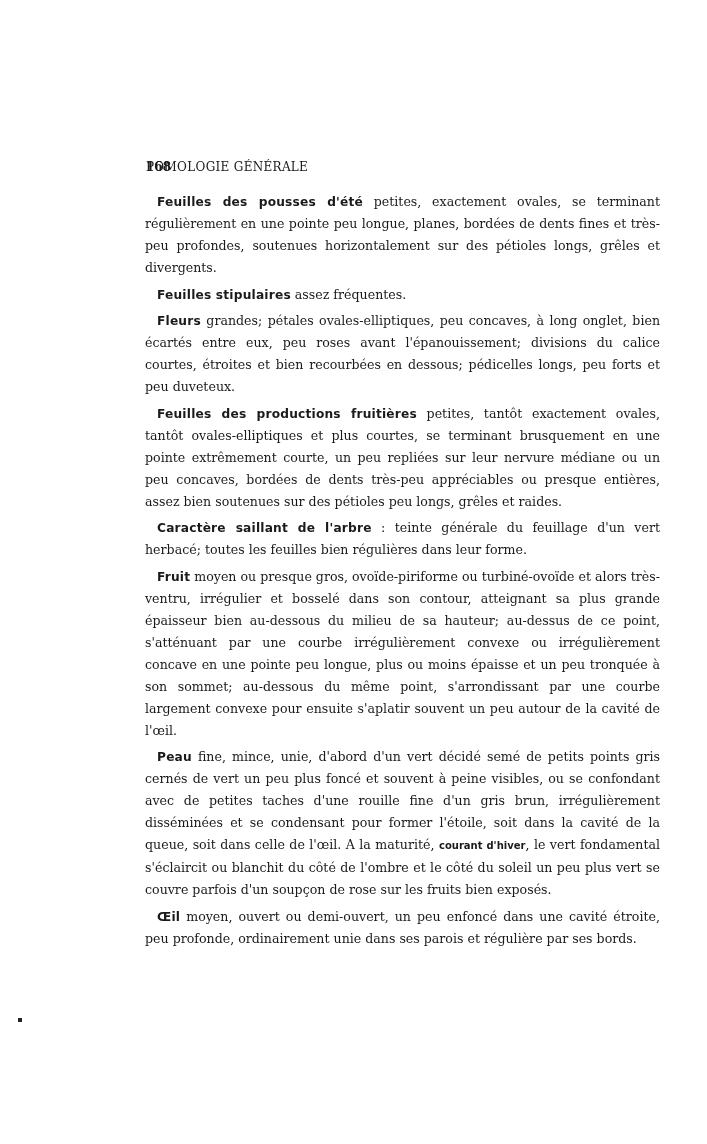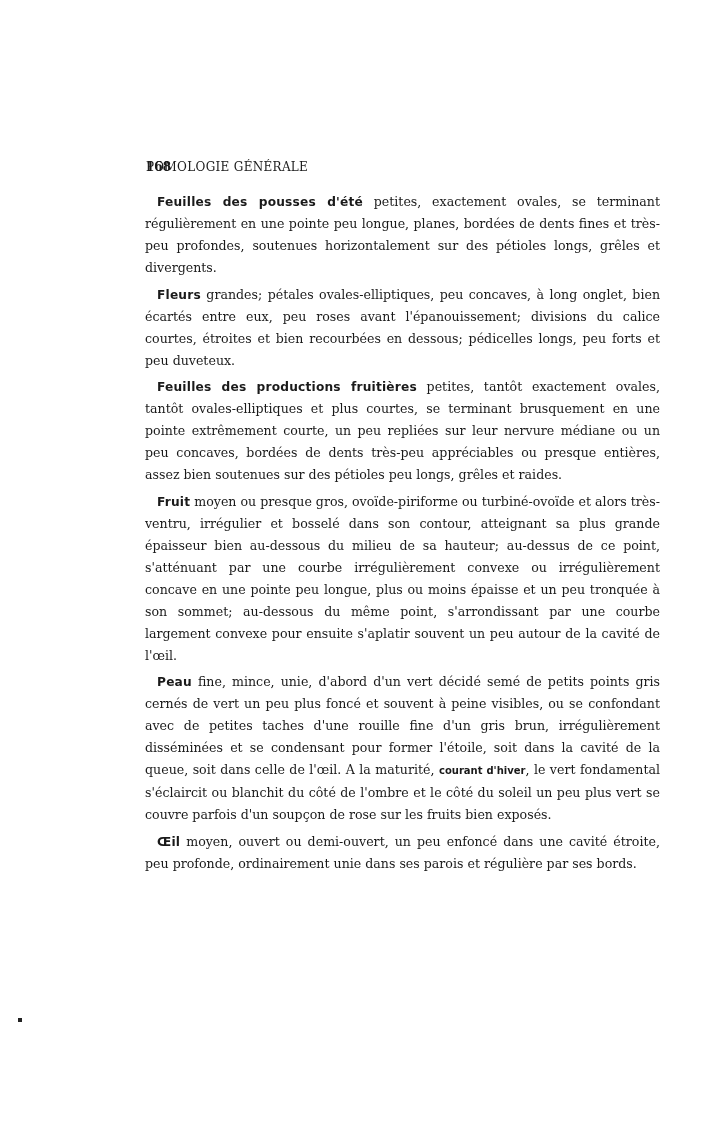--- a/index.html
+++ b/index.html
@@ -21,20 +21,22 @@
 </head>
 <body>
 
 <div class="header">
   <span class="page-num">168</span>
   <div class="running-title">POMOLOGIE GÉNÉRALE</div>
 </div>
 
 <div class="body-text">
   <p class="para"><span class="lead">Feuilles des pousses d'été</span><span> petites, exactement ovales, se terminant régulièrement en une pointe peu longue, planes, bordées de dents fines et très-peu profondes, soutenues horizontalement sur des pétioles longs, grêles et divergents.</span></p>
+  <p class="para"><span class="lead">Feuilles stipulaires</span><span> assez fréquentes.</span></p>
   <p class="para"><span class="lead">Fleurs</span><span> grandes; pétales ovales-elliptiques, peu concaves, à long onglet, bien écartés entre eux, peu roses avant l'épanouissement; divisions du calice courtes, étroites et bien recourbées en dessous; pédicelles longs, peu forts et peu duveteux.</span></p>
   <p class="para"><span class="lead">Feuilles des productions fruitières</span><span> petites, tantôt exactement ovales, tantôt ovales-elliptiques et plus courtes, se terminant brusquement en une pointe extrêmement courte, un peu repliées sur leur nervure médiane ou un peu concaves, bordées de dents très-peu appréciables ou presque entières, assez bien soutenues sur des pétioles peu longs, grêles et raides.</span></p>
+  <p class="para"><span class="lead">Caractère saillant de l'arbre</span><span> : teinte générale du feuillage d'un vert herbacé; toutes les feuilles bien régulières dans leur forme.</span></p>
   <p class="para"><span class="lead">Fruit</span><span> moyen ou presque gros, ovoïde-piriforme ou turbiné-ovoïde et alors très-ventru, irrégulier et bosselé dans son contour, atteignant sa plus grande épaisseur bien au-dessous du milieu de sa hauteur; au-dessus de ce point, s'atténuant par une courbe irrégulièrement convexe ou irrégulièrement concave en une pointe peu longue, plus ou moins épaisse et un peu tronquée à son sommet; au-dessous du même point, s'arrondissant par une courbe largement convexe pour ensuite s'aplatir souvent un peu autour de la cavité de l'œil.</span></p>
   <p class="para"><span class="lead">Peau</span><span> fine, mince, unie, d'abord d'un vert décidé semé de petits points gris cernés de vert un peu plus foncé et souvent à peine visibles, ou se confondant avec de petites taches d'une rouille fine d'un gris brun, irrégulièrement disséminées et se condensant pour former l'étoile, soit dans la cavité de la queue, soit dans celle de l'œil. A la maturité, </span><span class="inline-bold">courant d'hiver</span><span>, le vert fondamental s'éclaircit ou blanchit du côté de l'ombre et le côté du soleil un peu plus vert se couvre parfois d'un soupçon de rose sur les fruits bien exposés.</span></p>
   <p class="para"><span class="lead">Œil</span><span> moyen, ouvert ou demi-ouvert, un peu enfoncé dans une cavité étroite, peu profonde, ordinairement unie dans ses parois et régulière par ses bords.</span></p>
 </div>
 
 <div class="speck" style="left:18px; top:1018px;"></div>
 
 </body></html>

